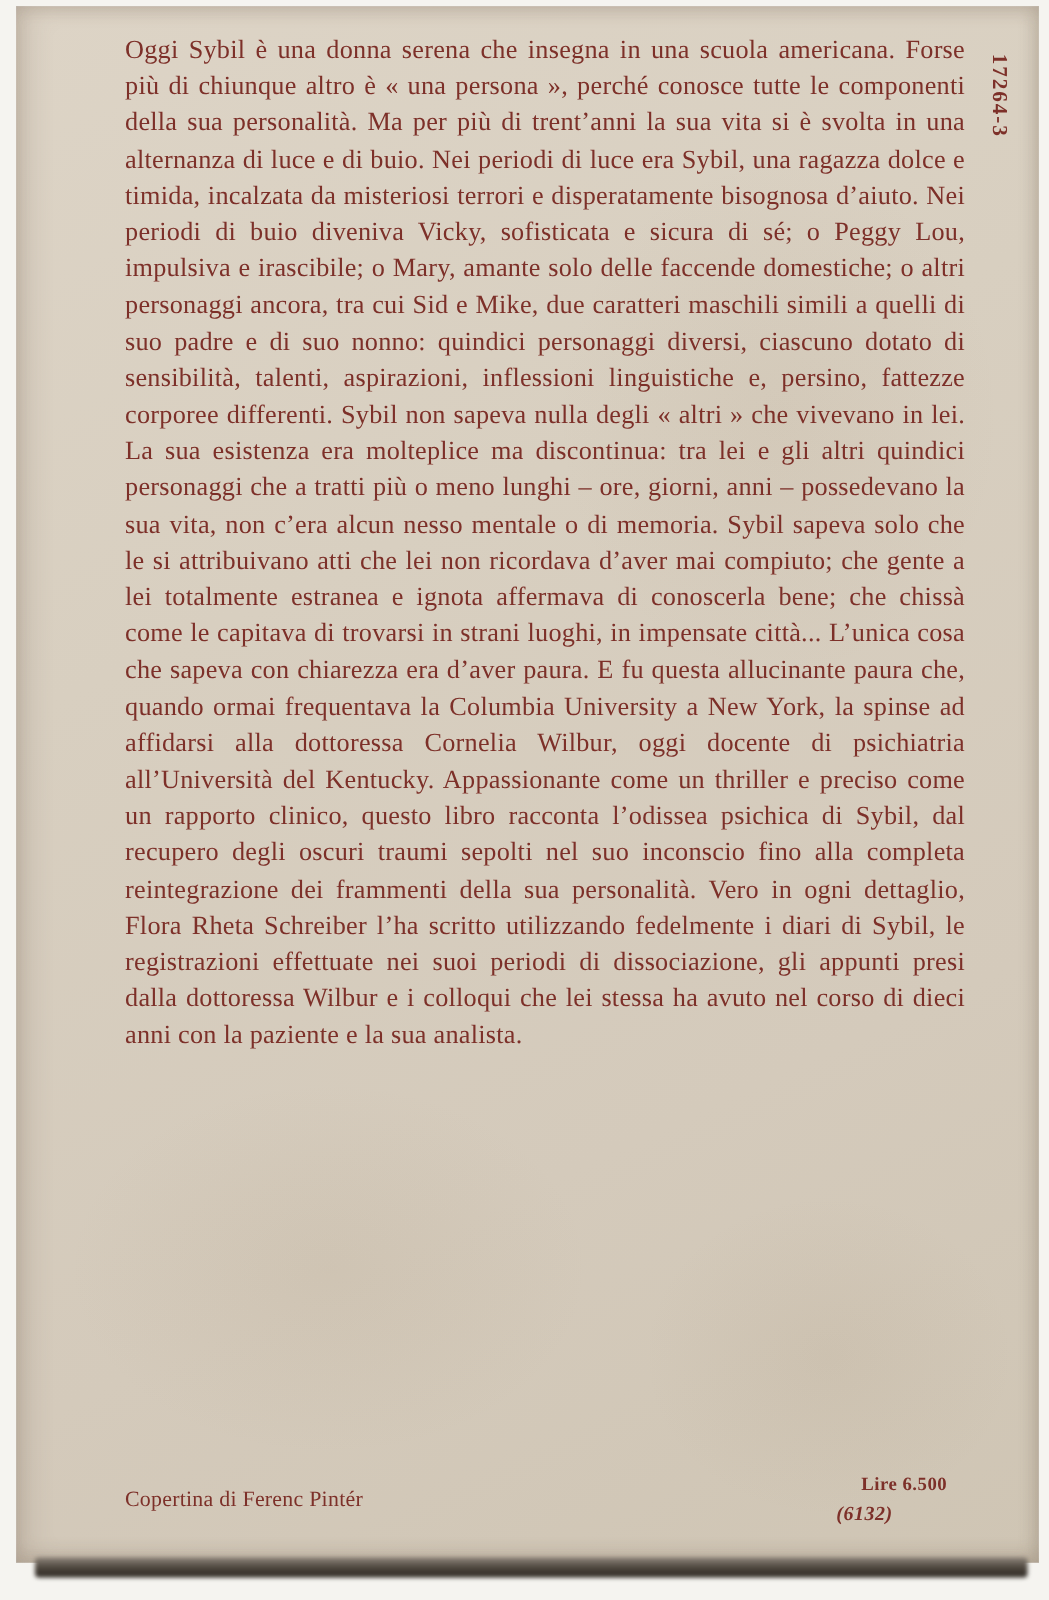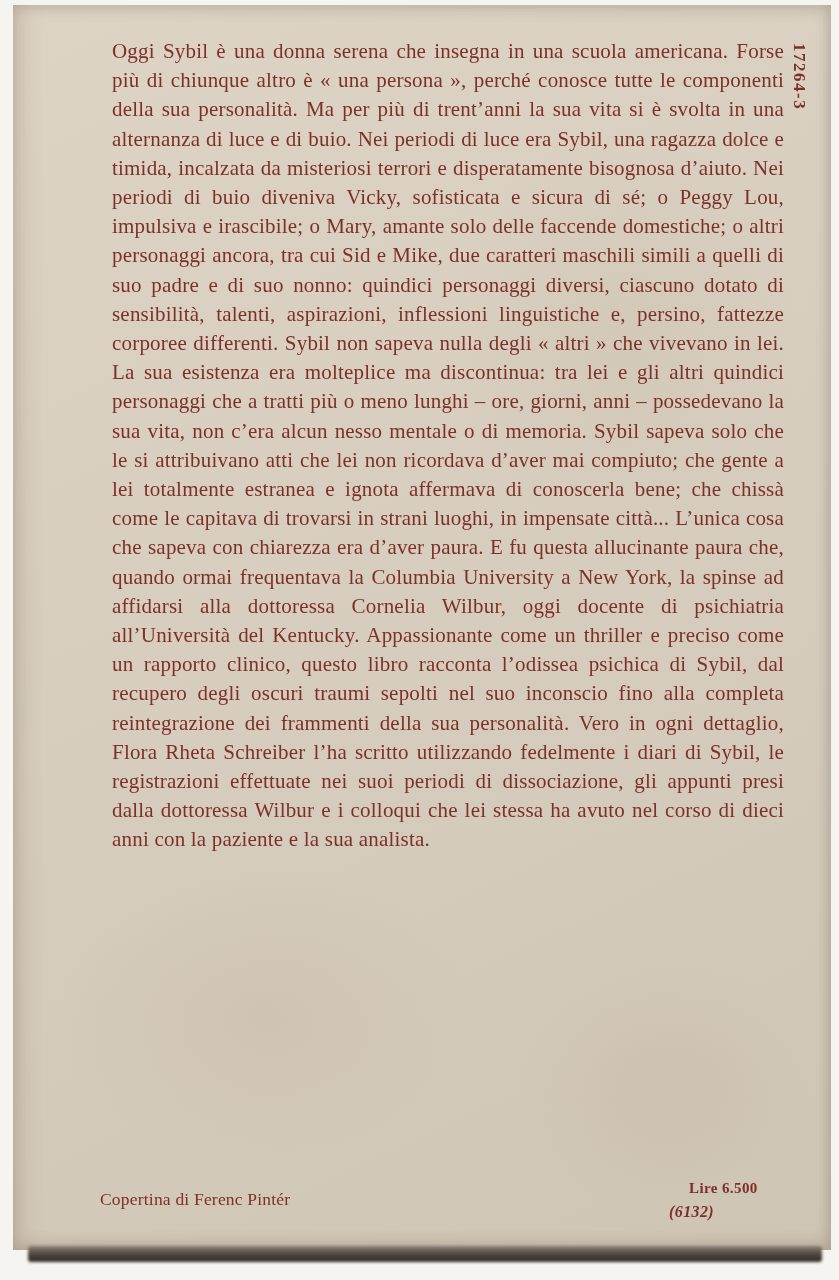--- a/index.html
+++ b/index.html
@@ -57,21 +57,21 @@
     background: radial-gradient(ellipse at center, rgba(145,120,90,0.08), rgba(145,120,90,0) 70%);
     pointer-events: none;
   }
 
   
   .blurb {
     position: absolute;
     left: 87px;
     top: 20px;
     width: 672px;
-    margin: 12px;
+    margin: 0;
     font-size: 21px;
     line-height: 29.2px;
     letter-spacing: 0.2px;
     color: #7d3029;
     text-align: justify;
   }
 
   
   .bio {
     position: absolute;

